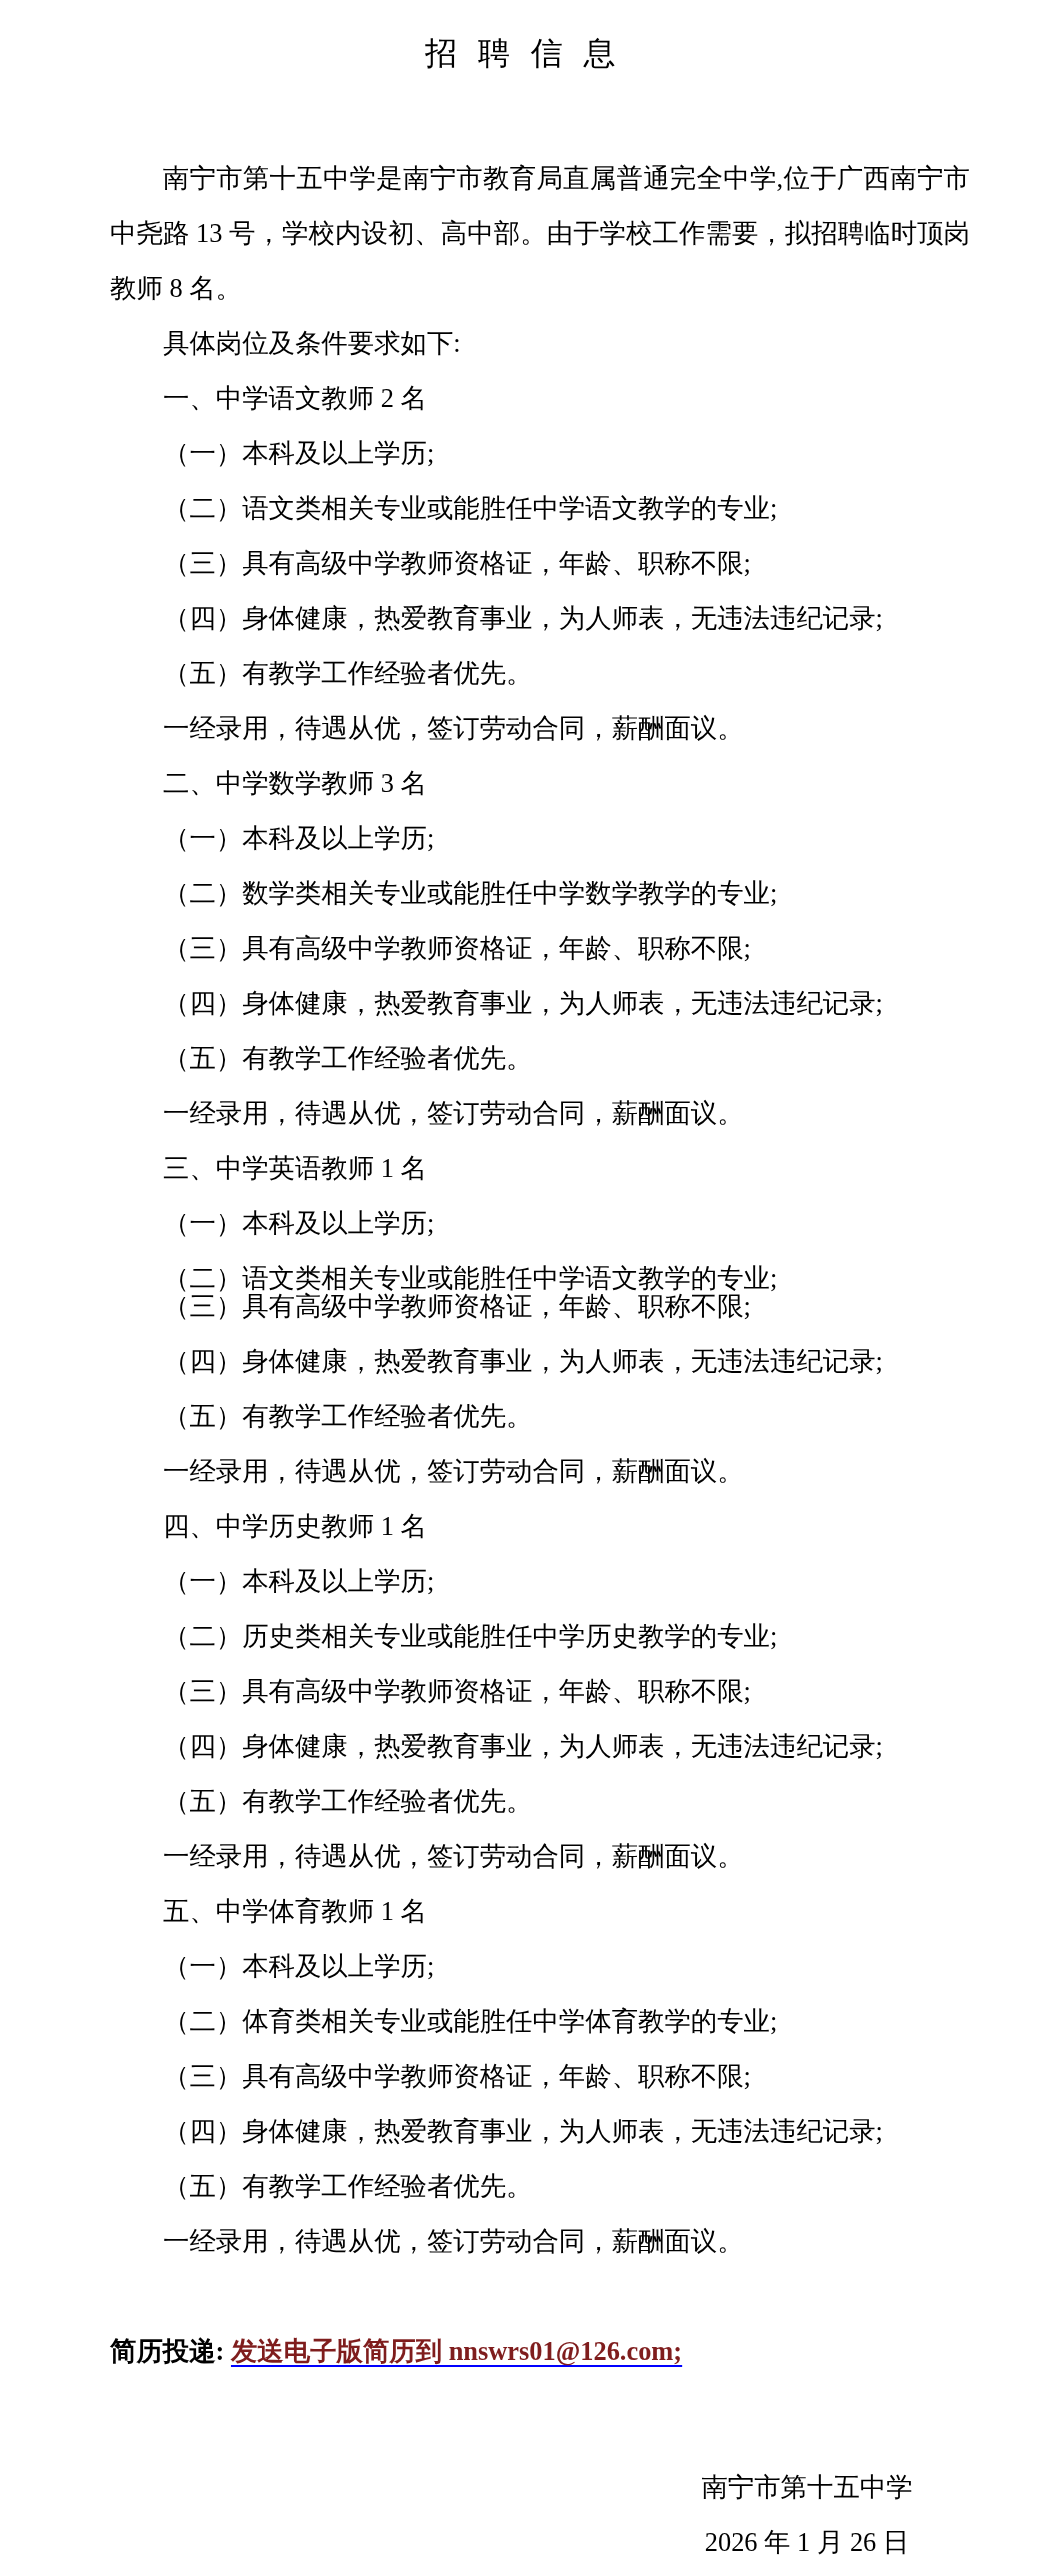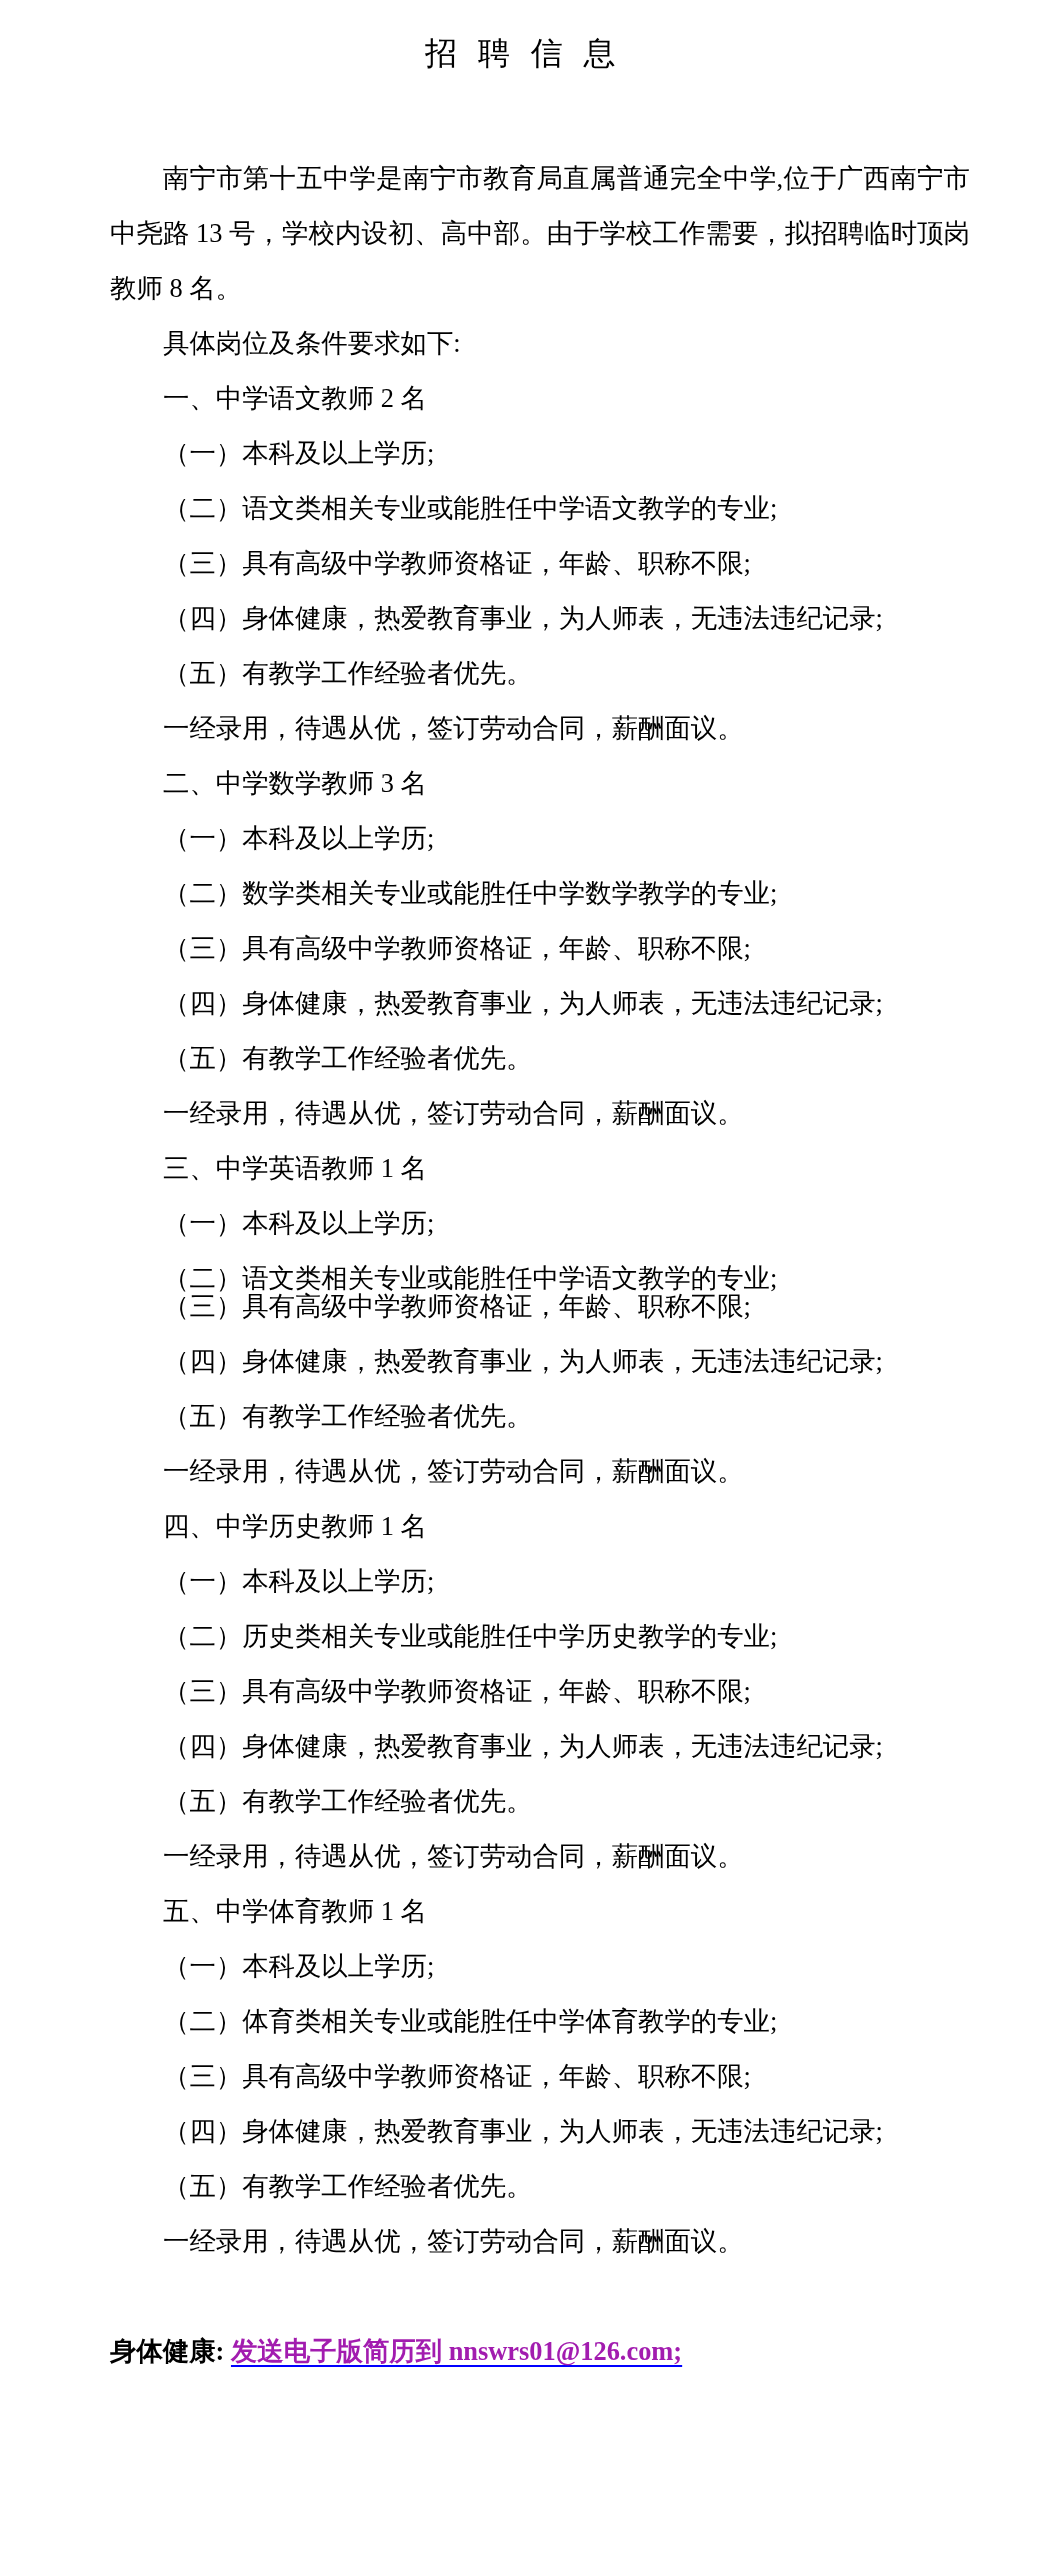--- a/index.html
+++ b/index.html
@@ -121,18 +121,22 @@
         <div class="line req req-0 indent2">（一）本科及以上学历;</div>
         <div class="line req req-1 indent2">（二）体育类相关专业或能胜任中学体育教学的专业;</div>
         <div class="line req req-2 indent2">（三）具有高级中学教师资格证，年龄、职称不限;</div>
         <div class="line req req-3 indent2">（四）身体健康，热爱教育事业，为人师表，无违法违纪记录;</div>
         <div class="line req req-4 indent2">（五）有教学工作经验者优先。</div>
         <div class="line closing indent2">一经录用，待遇从优，签订劳动合同，薪酬面议。</div>
       </div>
     </div>
 
   <div class="line footer-line">
-    <span>身体健康: </span><a href="#" style="color: #a21caf; text-decoration-color: rgb(0, 0, 255);">发送电子版简历到 nnswrs01@126.com;</a>
+    <span>简历投递: </span><a href="#" style="color: #7f1d1d; text-decoration-color: rgb(0, 0, 255);">发送电子版简历到 nnswrs01@126.com;</a>
   </div>
 
+  <div class="signature">
+    <div class="line">南宁市第十五中学</div>
+    <div class="line">2026 年 1 月 26 日</div>
+  </div>
 
 </div>
 
 
 </body></html>

